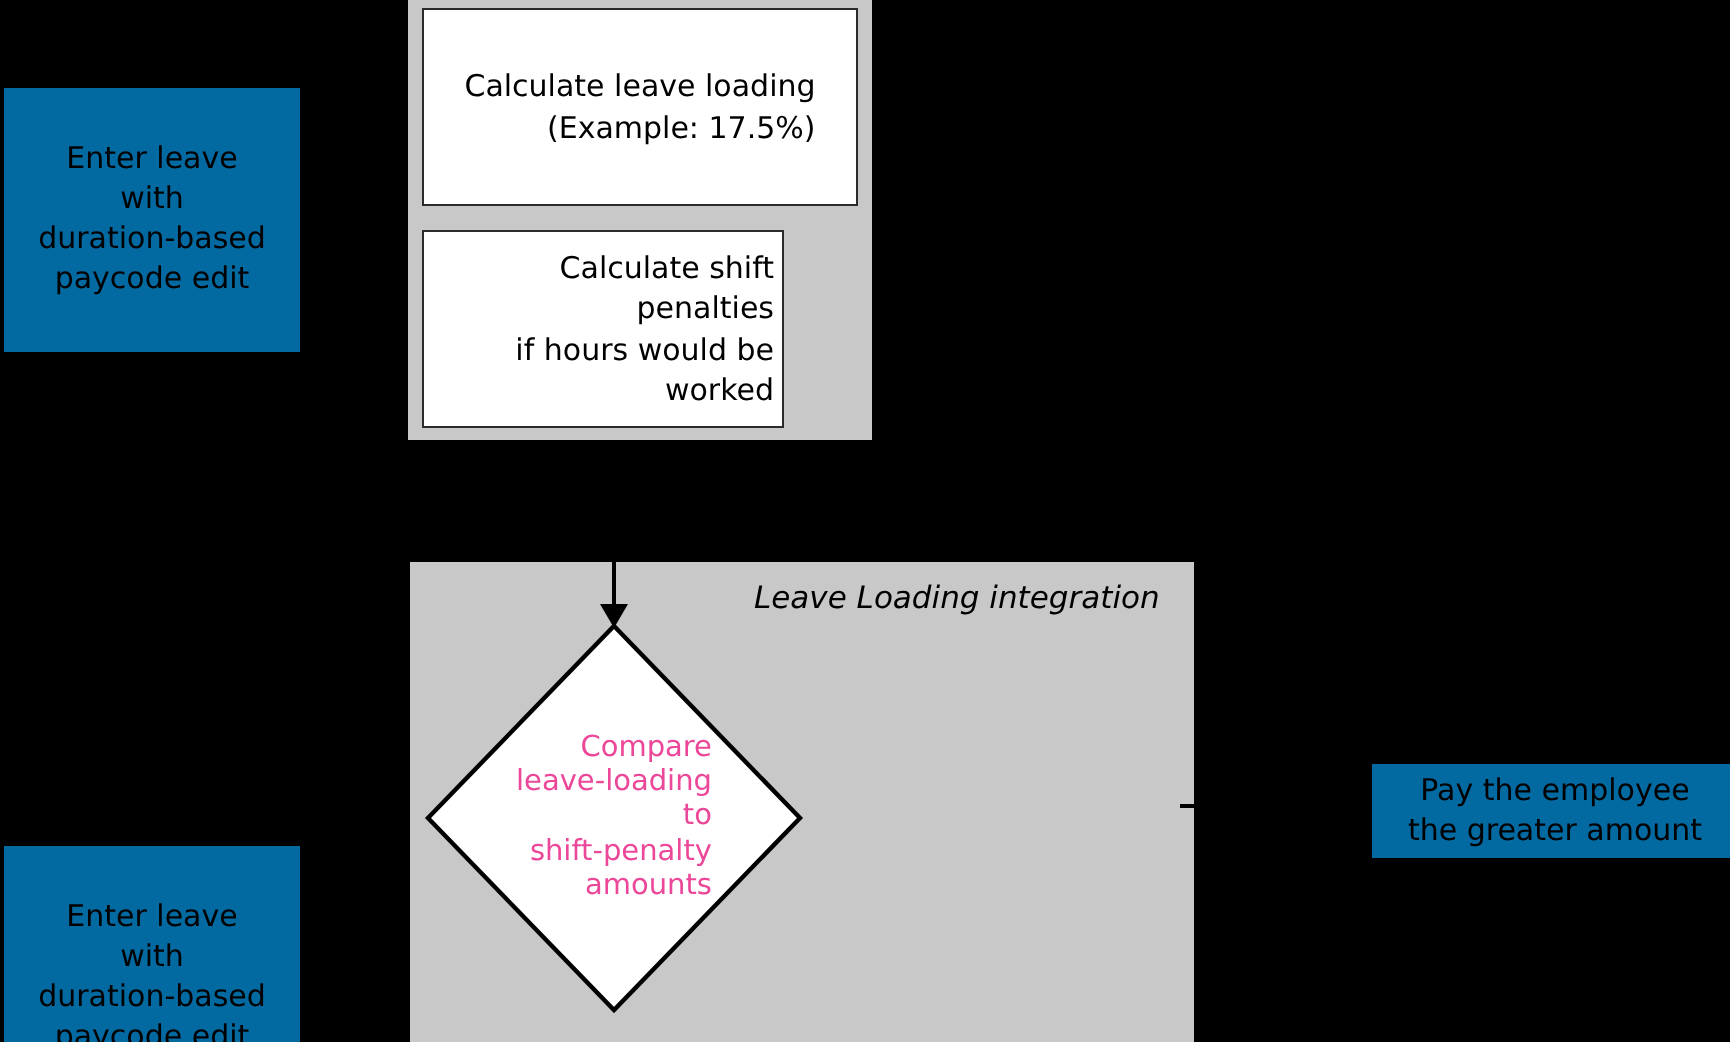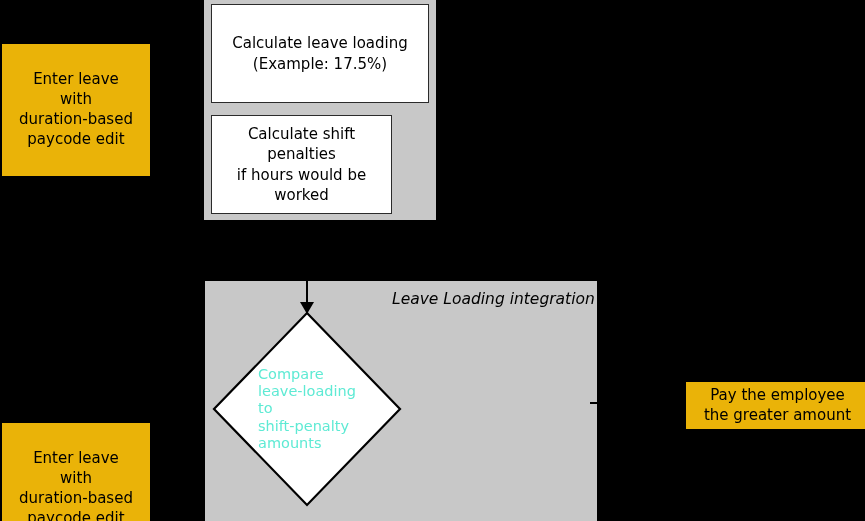--- a/index.html
+++ b/index.html
@@ -16,21 +16,21 @@
   #canvas {
     position: relative;
     width: 865px;
     height: 521px;
     background: #000000;
   }
 
   
   .plain-box {
     position: absolute;
-    background: #eab308;
+    background: #0369a1;
     color: #000000;
     display: flex;
     align-items: center;
     justify-content: center;
     text-align: center;
     font-size: 15px;
     line-height: 1.33;
     box-sizing: border-box;
     white-space: pre-line;
     padding: 2px 8px;
@@ -45,36 +45,35 @@
 
   
   .bordered-box {
     position: absolute;
     background: #ffffff;
     border: 1.5px solid #2b2b2b;
     color: #000000;
     display: flex;
     align-items: center;
     justify-content: center;
-    text-align: center;
+    text-align: right;
     font-size: 15px;
     line-height: 1.34;
     box-sizing: border-box;
     white-space: pre-line;
     padding: 2px 4px;
   }
 
   
   .panel-caption {
     position: absolute;
     font-style: italic;
     font-size: 15.5px;
     color: #000000;
     white-space: nowrap;
-    margin-left: 15px;
   }
 
   
   .diamond-wrap {
     position: absolute;
   }
   .diamond-wrap svg {
     position: absolute;
     top: 0;
     left: 0;
@@ -82,24 +81,24 @@
   }
   .diamond-label {
     position: absolute;
     top: 0;
     left: 0;
     width: 100%;
     height: 100%;
     display: flex;
     align-items: center;
     justify-content: center;
-    text-align: left;
+    text-align: right;
     font-size: 14.5px;
     line-height: 1.2;
-    color: #5eead4;
+    color: #ec4899;
     white-space: pre-line;
     pointer-events: none;
   }
 
   
   .conn-line-v {
     position: absolute;
     background: #000000;
     width: 2px;
   }

